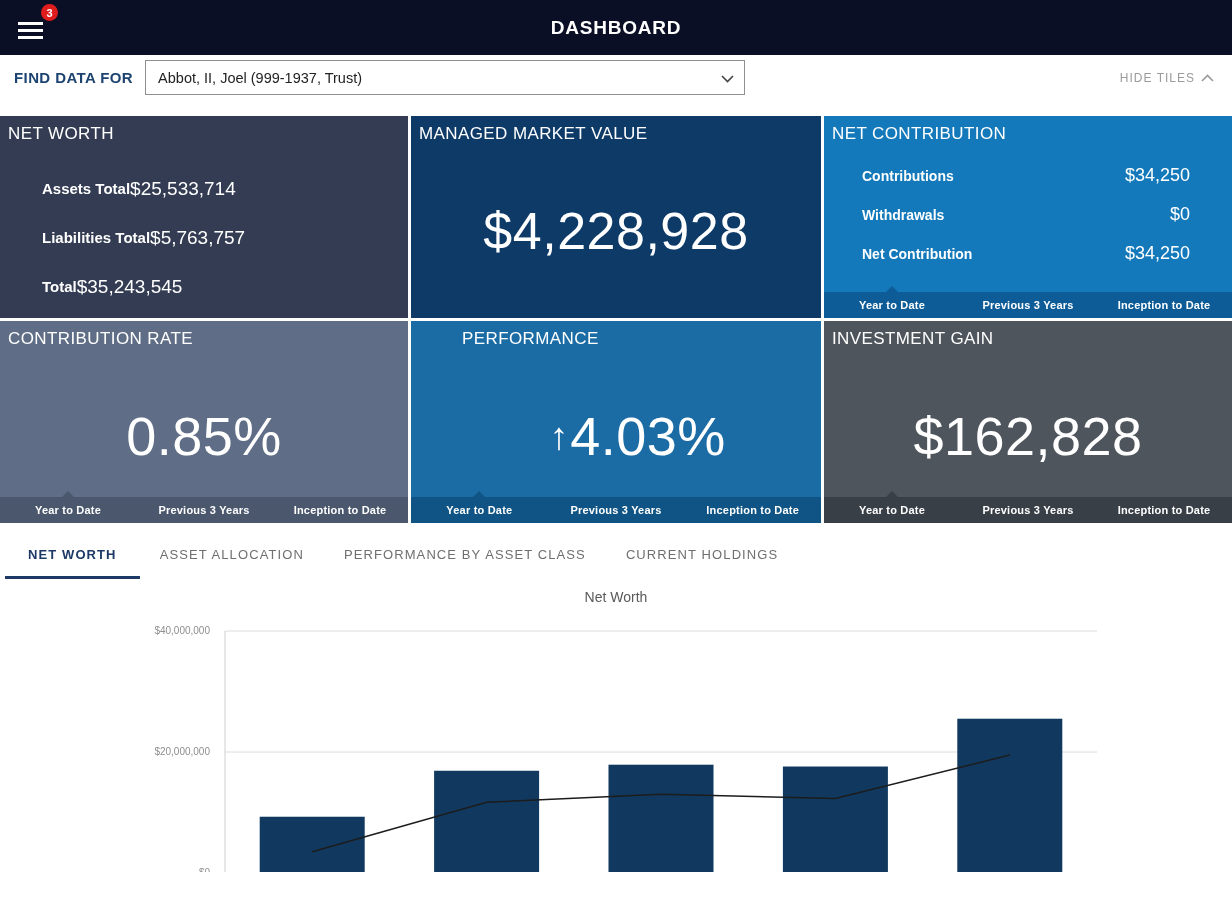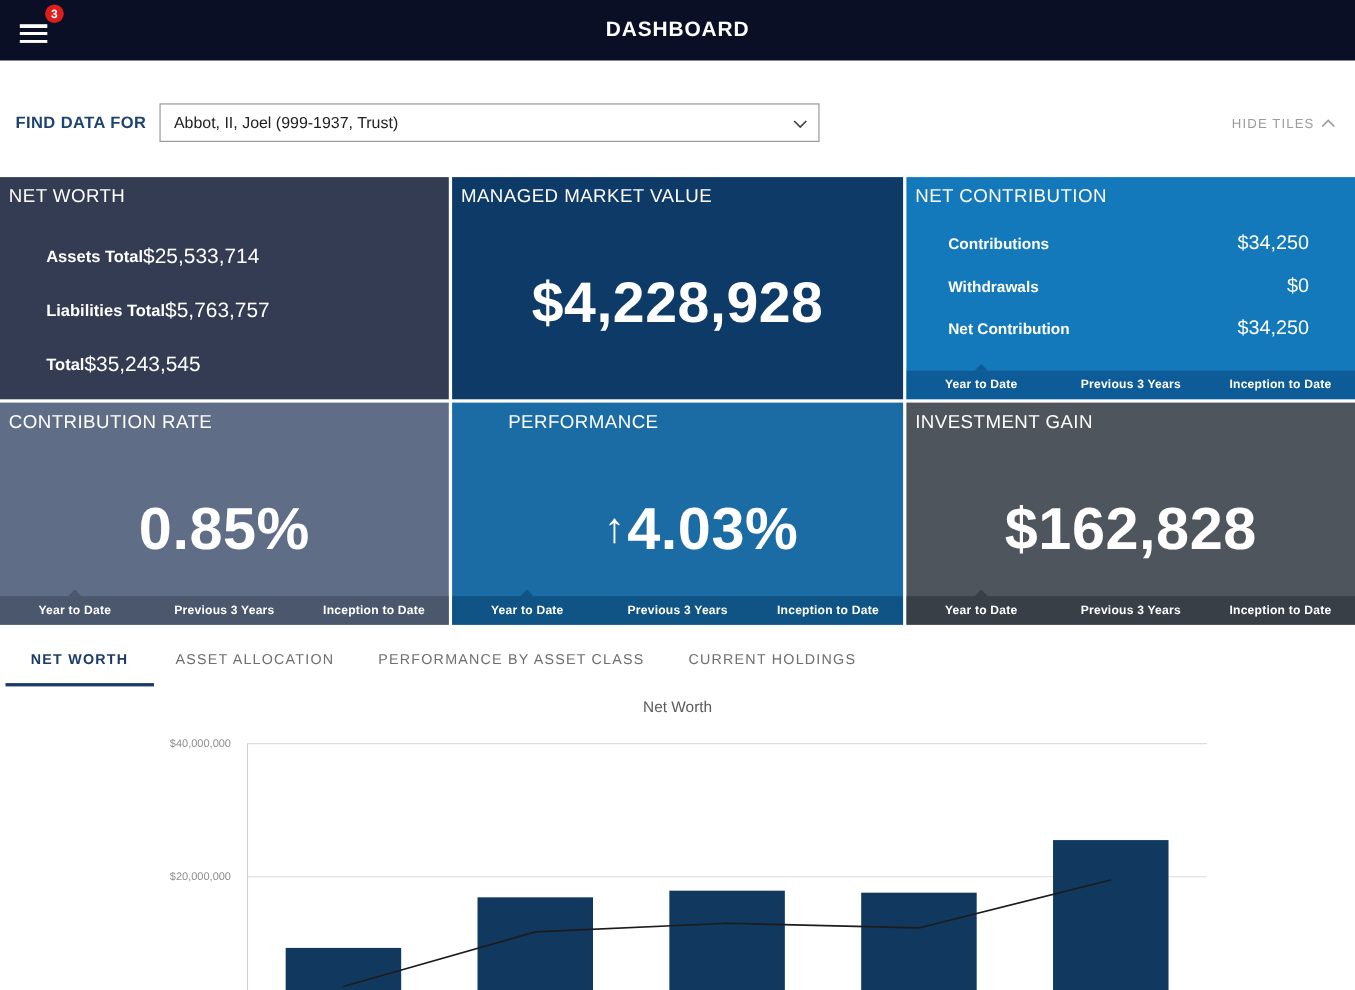--- a/index.html
+++ b/index.html
@@ -12,22 +12,22 @@
   .topbar h1 { color:#fff; font-size:19px; font-weight:700; letter-spacing:.8px; }
   .menu-btn { position:absolute; left:18px; top:13px; width:30px; height:30px;
     background:none; border:none; cursor:pointer; }
   .hamburger { display:block; width:25px; height:17px; margin-top:4px;
     background:repeating-linear-gradient(to bottom,#fff 0 3px,transparent 3px 7px); }
   .badge { position:absolute; top:-9px; right:-10px; width:17px; height:17px;
     background:#e01d1d; color:#fff; border-radius:50%; font-size:11px; font-weight:700;
     display:flex; align-items:center; justify-content:center; }
 
   
-  .finder { height:83px; background:#fff; display:flex; align-items:center;
-    padding:0 18px 16px 14px;margin-top:23px; }
+  .finder { height:61px; background:#fff; display:flex; align-items:center;
+    padding:0 18px 16px 14px; }
   .finder-label { color:#1d4370; font-size:15px; font-weight:700; letter-spacing:.4px; }
   .client-select { position:relative; margin-left:12px; width:600px; height:35px;
     border:1px solid #8f8f8f; border-radius:0; background:#fff;
     display:flex; align-items:center; padding:0 30px 0 12px; cursor:pointer; }
   .client-select .value { font-size:14.5px; color:#222; white-space:nowrap; overflow:hidden; }
   .client-select .chev { position:absolute; right:10px; top:14px; }
   .hide-tiles { margin-left:auto; background:none; border:none; cursor:pointer;
     color:#9b9b9b; font-size:12px; letter-spacing:1px; display:flex; align-items:center; gap:6px; }
 
   
@@ -47,21 +47,21 @@
   .t-networth .kv-row { height:49px; display:flex; justify-content:flex-start; align-items:center; }
   .t-networth .kv-label { font-size:15px; font-weight:700; }
   .t-networth .kv-value { font-size:19px; }
 
   .t-contrib .kv-rows { padding:12px 42px 0 38px; }
   .t-contrib .kv-row { height:39px; display:flex; justify-content:space-between; align-items:center; }
   .t-contrib .kv-label { font-size:14px; font-weight:700; }
   .t-contrib .kv-value { font-size:18px; }
 
   .big-area { flex:1; display:flex; align-items:center; justify-content:center; }
-  .big-value { font-size:52px; font-weight:700; letter-spacing:.5px; }
+  .big-value { font-size:52px; font-weight:400; letter-spacing:.5px; }
   .t-rate .big-value, .t-perf .big-value, .t-gain .big-value { font-size:54px; }
   .arrow { font-size:38px; font-weight:300; margin-right:2px; }
 
   .strip { position:absolute; bottom:0; left:0; right:0; height:26px; display:flex; }
   .strip .ptab { flex:1; display:flex; align-items:center; justify-content:center;
     color:#fff; font-size:11px; font-weight:700; letter-spacing:.2px;
     background:none; border:none; cursor:pointer; }
   .caret { position:absolute; top:-6px; left:16.666%; margin-left:-6px; width:0; height:0;
     border-left:6px solid transparent; border-right:6px solid transparent; }
   .t-contrib .strip { background:#0e5c97; } .t-contrib .caret { border-bottom:6px solid #0e5c97; }

